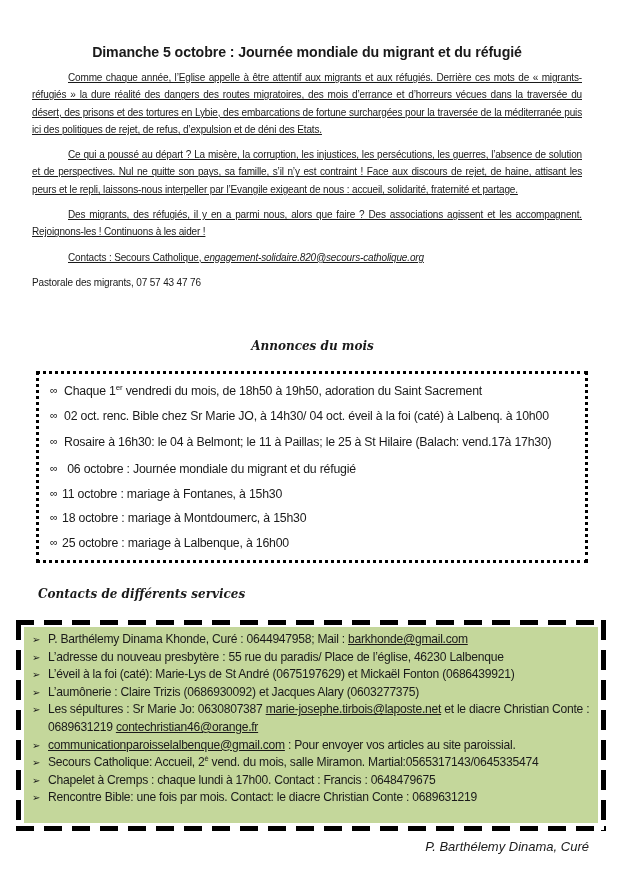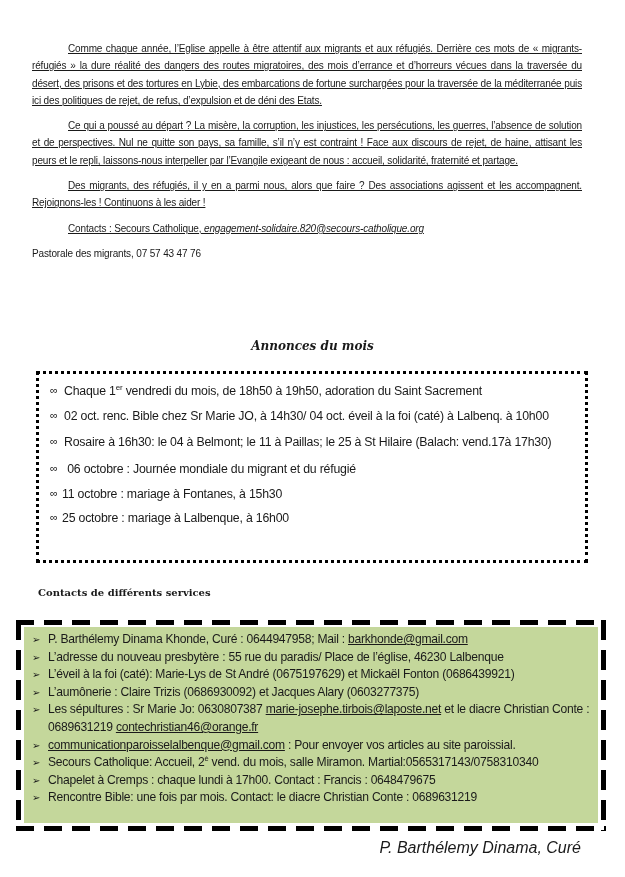--- a/index.html
+++ b/index.html
@@ -96,22 +96,23 @@
       font-size: 8px;
       vertical-align: 5px;
       line-height: 0;
     }
 
     
     #contacts-title {
       position: absolute;
       left: 38px;
       top: 587px;
-      font-size: 10px;
+      font-size: 12px;
       font-weight: bold;
+      font-style: italic;
     }
     .dash-h, .dash-v {
       position: absolute;
     }
     .dash-h {
       height: 5px;
       background: repeating-linear-gradient(90deg, #000 0 18px, transparent 18px 28px);
     }
     .dash-v {
       width: 5px;
@@ -153,63 +154,65 @@
       color: #1a1a1a;
     }
     #contacts-list li sup {
       font-size: 7.5px;
       vertical-align: 5px;
       line-height: 0;
     }
 
     #signature {
       position: absolute;
-      right: 44px;
+      right: 36px;
       top: 839px;
-      font-size: 16px;
+      font-size: 13px;
       font-style: italic;
     }
   </style>
 </head>
 <body>
 
 <section id="article">
+  <div id="article-title" class="sans">Dimanche 5 octobre : Journée mondiale du migrant et du réfugié</div>
   <p class="para sans">Comme chaque année, l’Eglise appelle à être attentif aux migrants et aux réfugiés. Derrière ces mots de « migrants-réfugiés » la dure réalité des dangers des routes migratoires, des mois d’errance et d’horreurs vécues dans la traversée du désert, des prisons et des tortures en Lybie, des embarcations de fortune surchargées pour la traversée de la méditerranée puis ici des politiques de rejet, de refus, d’expulsion et de déni des Etats.</p>
   <p class="para sans">Ce qui a poussé au départ ? La misère, la corruption, les injustices, les persécutions, les guerres, l’absence de solution et de perspectives. Nul ne quitte son pays, sa famille, s’il n’y est contraint ! Face aux discours de rejet, de haine, attisant les peurs et le repli, laissons-nous interpeller par l’Evangile exigeant de nous : accueil, solidarité, fraternité et partage.</p>
   <p class="para sans">Des migrants, des réfugiés, il y en a parmi nous, alors que faire ? Des associations agissent et les accompagnent. Rejoignons-les ! Continuons à les aider !</p>
   <p class="para sans contacts"><span>Contacts : Secours Catholique, </span><span class="em">engagement-solidaire.820@secours-catholique.org</span></p>
   <div class="sans" style="font-size:10px;line-height:17.3px;letter-spacing:-0.15px;">Pastorale des migrants, 07 57 43 47 76</div>
 </section>
 
 <div id="announce-title" class="serif">Annonces du mois</div>
 <div id="announce-box">
   <ul id="announce-list" class="calibri">
     <li><span class="bullet">∞</span><span>Chaque 1</span><sup>er</sup><span> vendredi du mois, de 18h50 à 19h50, adoration du Saint Sacrement</span></li>
     <li><span class="bullet">∞</span><span>02 oct. renc. Bible chez Sr Marie JO, à 14h30/  04 oct. éveil à la foi (caté) à Lalbenq. à 10h00</span></li>
     <li style="height:27px;padding-top:2px;"><span class="bullet">∞</span><span>Rosaire à 16h30: le 04 à Belmont; le 11 à Paillas; le 25 à St Hilaire (Balach: vend.17à 17h30)</span></li>
     <li><span class="bullet">∞</span><span> 06 octobre : Journée mondiale du migrant et du réfugié</span></li>
     <li><span class="bullet" style="width:12px;">∞</span><span>11 octobre : mariage à Fontanes, à 15h30</span></li>
+    <li><span class="bullet" style="width:12px;">∞</span><span>18 octobre : mariage à Montdoumerc, à 15h30</span></li>
     <li><span class="bullet" style="width:12px;">∞</span><span>25 octobre : mariage à Lalbenque, à 16h00</span></li>
   </ul>
 </div>
 
 <div id="contacts-title" class="serif">Contacts de différents services</div>
 
 <div id="contacts-green"></div>
 
 <div class="dash-h" style="left:16px;top:620px;width:590px;"></div>
 <div class="dash-h" style="left:16px;top:826px;width:590px;"></div>
 <div class="dash-v" style="left:16px;top:620px;height:211px;"></div>
 <div class="dash-v" style="left:601px;top:620px;height:211px;"></div>
 
 <ul id="contacts-list" class="calibri">
   <li><span class="arrow">➢</span><span>P. Barthélemy Dinama Khonde, Curé : 0644947958; Mail : </span><span class="link">barkhonde@gmail.com</span></li>
   <li><span class="arrow">➢</span><span>L’adresse du nouveau presbytère : 55 rue du paradis/ Place de l’église, 46230 Lalbenque</span></li>
   <li><span class="arrow">➢</span><span>L’éveil à la foi (caté): Marie-Lys de St André (0675197629) et Mickaël Fonton (0686439921)</span></li>
   <li><span class="arrow">➢</span><span>L’aumônerie : Claire Trizis (0686930092) et Jacques Alary (0603277375)</span></li>
   <li><span class="arrow">➢</span><span>Les sépultures : Sr Marie Jo: 0630807387 </span><span class="link">marie-josephe.tirbois@laposte.net</span><span> et le diacre Christian Conte : 0689631219 </span><span class="link">contechristian46@orange.fr</span></li>
   <li><span class="arrow">➢</span><span class="link">communicationparoisselalbenque@gmail.com</span><span> : Pour envoyer vos articles au site paroissial.</span></li>
-  <li><span class="arrow">➢</span><span>Secours Catholique: Accueil, 2</span><sup>è</sup><span> vend. du mois, salle Miramon. Martial:0565317143/0758310340</span></li>
+  <li><span class="arrow">➢</span><span>Secours Catholique: Accueil, 2</span><sup>è</sup><span> vend. du mois, salle Miramon. Martial:0565317143/0645335474</span></li>
   <li><span class="arrow">➢</span><span>Chapelet à Cremps : chaque lundi à 17h00. Contact : Francis : 0648479675</span></li>
   <li><span class="arrow">➢</span><span>Rencontre Bible: une fois par mois. Contact: le diacre Christian Conte : 0689631219</span></li>
 </ul>
 
 <div id="signature" class="calibri">P. Barthélemy Dinama, Curé</div>
 
 </body></html>

